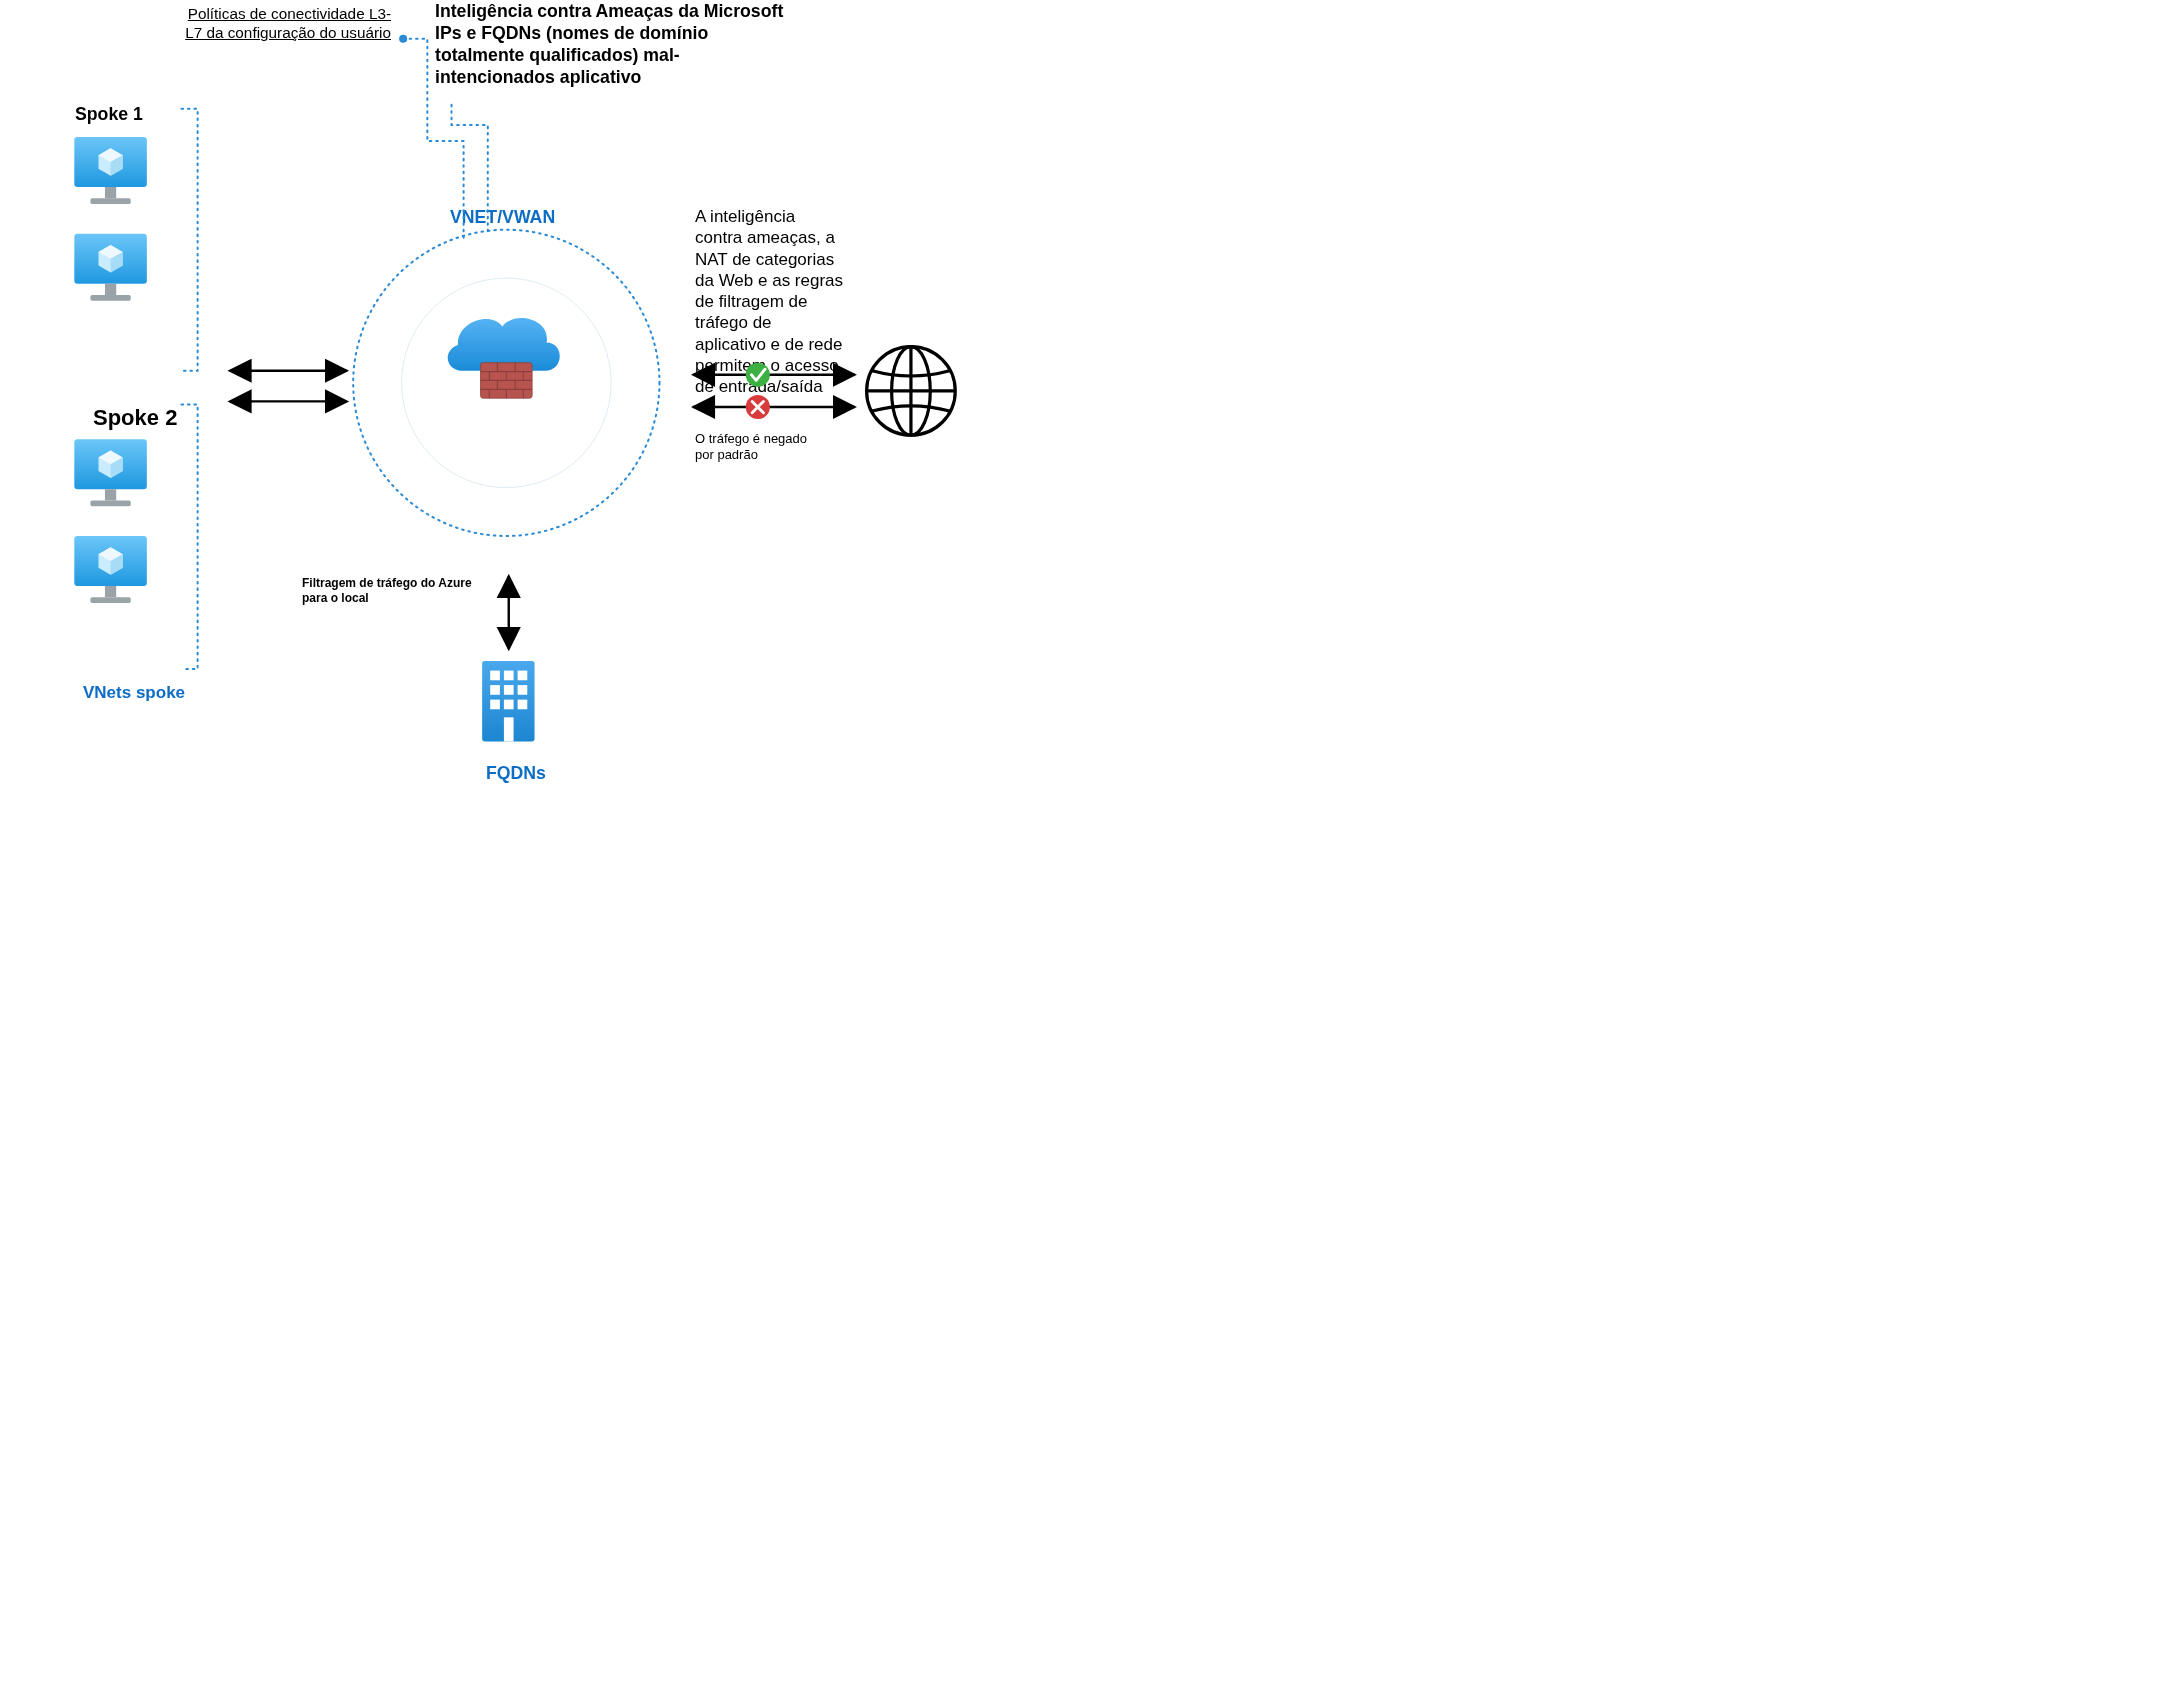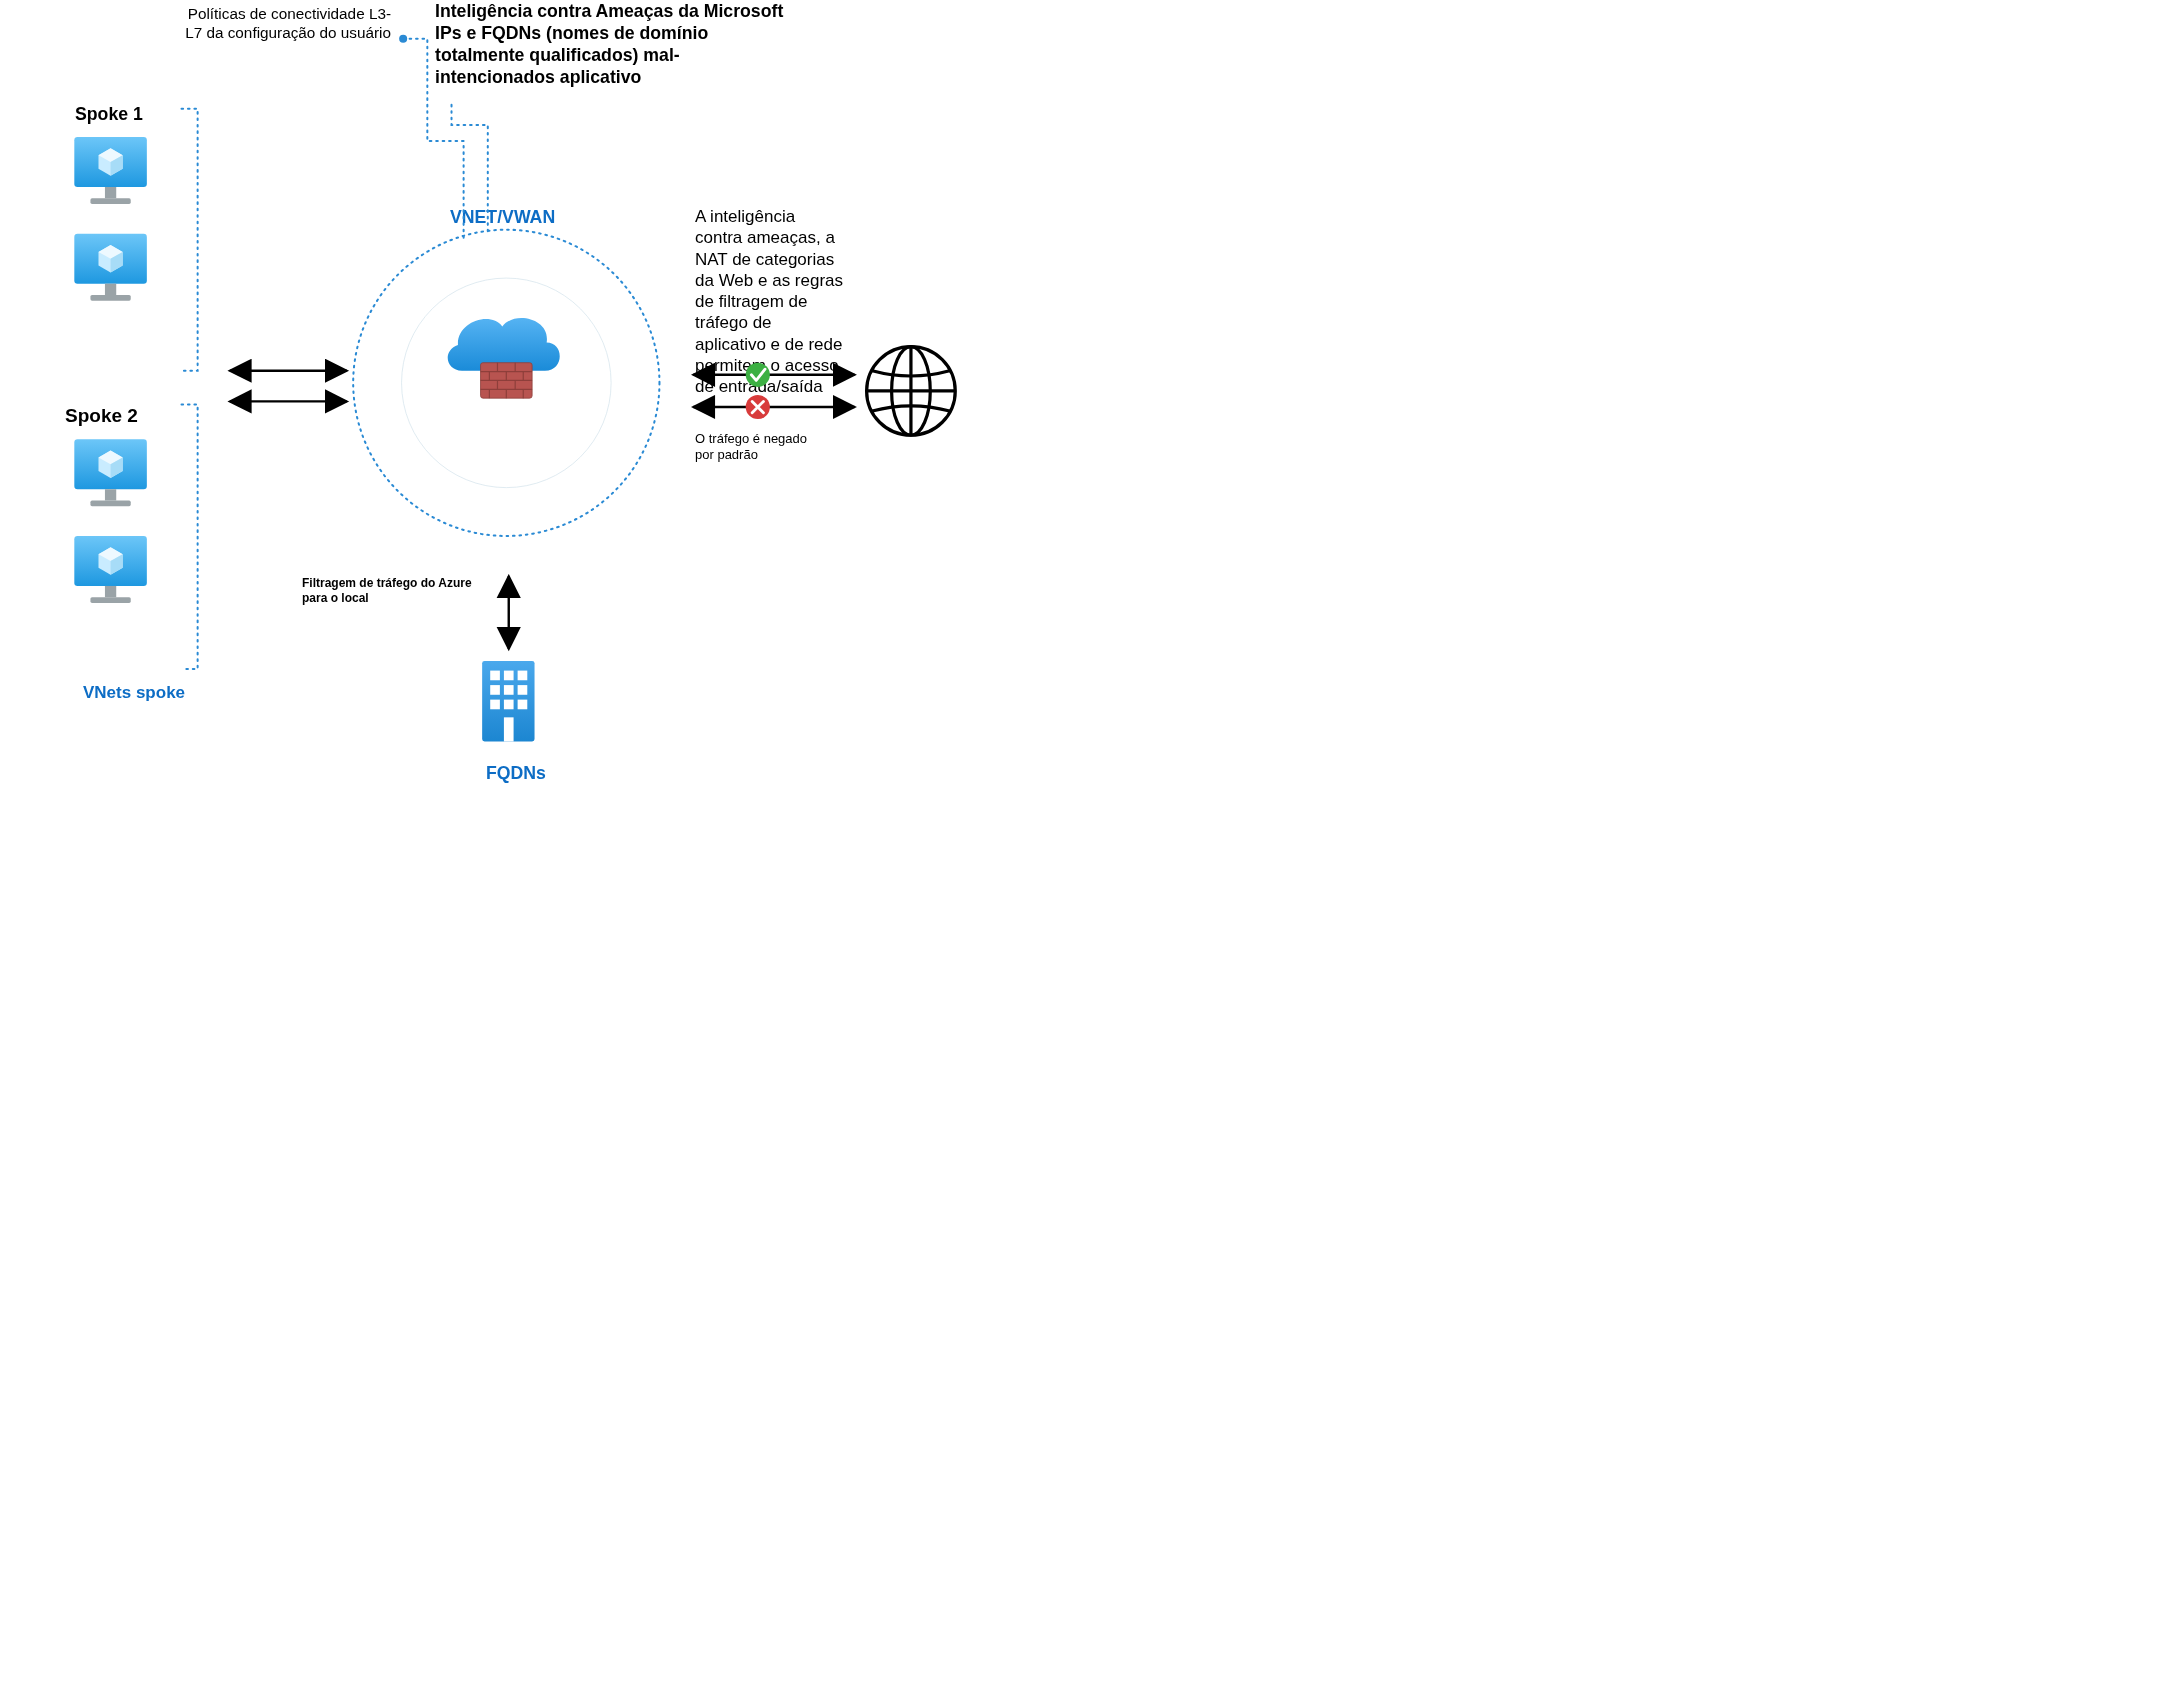--- a/index.html
+++ b/index.html
@@ -21,27 +21,27 @@
   }
   .blue { color: #0d6dc5; font-weight: 600; }
   .bold { font-weight: 700; }
   svg.ov { position: absolute; top: 0; left: 0; }
 </style>
 </head>
 <body>
 
 <div class="canvas">
 
-  <div class="label" style="left:181px; top:4px; width:210px; text-align:right; font-size:15.3px;">Políticas de conectividade L3-L7 da configuração do usuário</div>
+  <div class="label" style="left:181px; top:4px; width:210px; text-align:right; font-size:15.3px;text-decoration:underline;">Políticas de conectividade L3-L7 da configuração do usuário</div>
 
   <div class="label bold" style="left:435px; top:0px; width:355px; font-size:17.7px;">Inteligência contra Ameaças da Microsoft IPs e FQDNs (nomes de domínio totalmente qualificados) mal-intencionados aplicativo</div>
 
   <div class="label bold" style="left:75px; top:103px; font-size:17.7px;">Spoke 1</div>
 
-  <div class="label bold" style="left:65px; top:404px; font-size:19px;">Spoke 2</div>
+  <div class="label bold" style="left:93px; top:404px; font-size:22px;">Spoke 2</div>
 
   <div class="label blue" style="left:59px; top:682px; font-size:17px;margin-left:24px;">VNets spoke</div>
 
   <div class="label blue" style="left:450px; top:206px; font-size:17.7px;">VNET/VWAN</div>
 
   <div class="label" style="left:435px; top:429px; font-size:17.7px; text-align:center; width:137px;">Firewall do Azure</div>
 
   <div class="label bold" style="left:302px; top:576px; width:185px; font-size:12px;">Filtragem de tráfego do Azure para o local</div>
 
   <div class="label blue" style="left:486px; top:762px; font-size:17.7px;">FQDNs</div>

